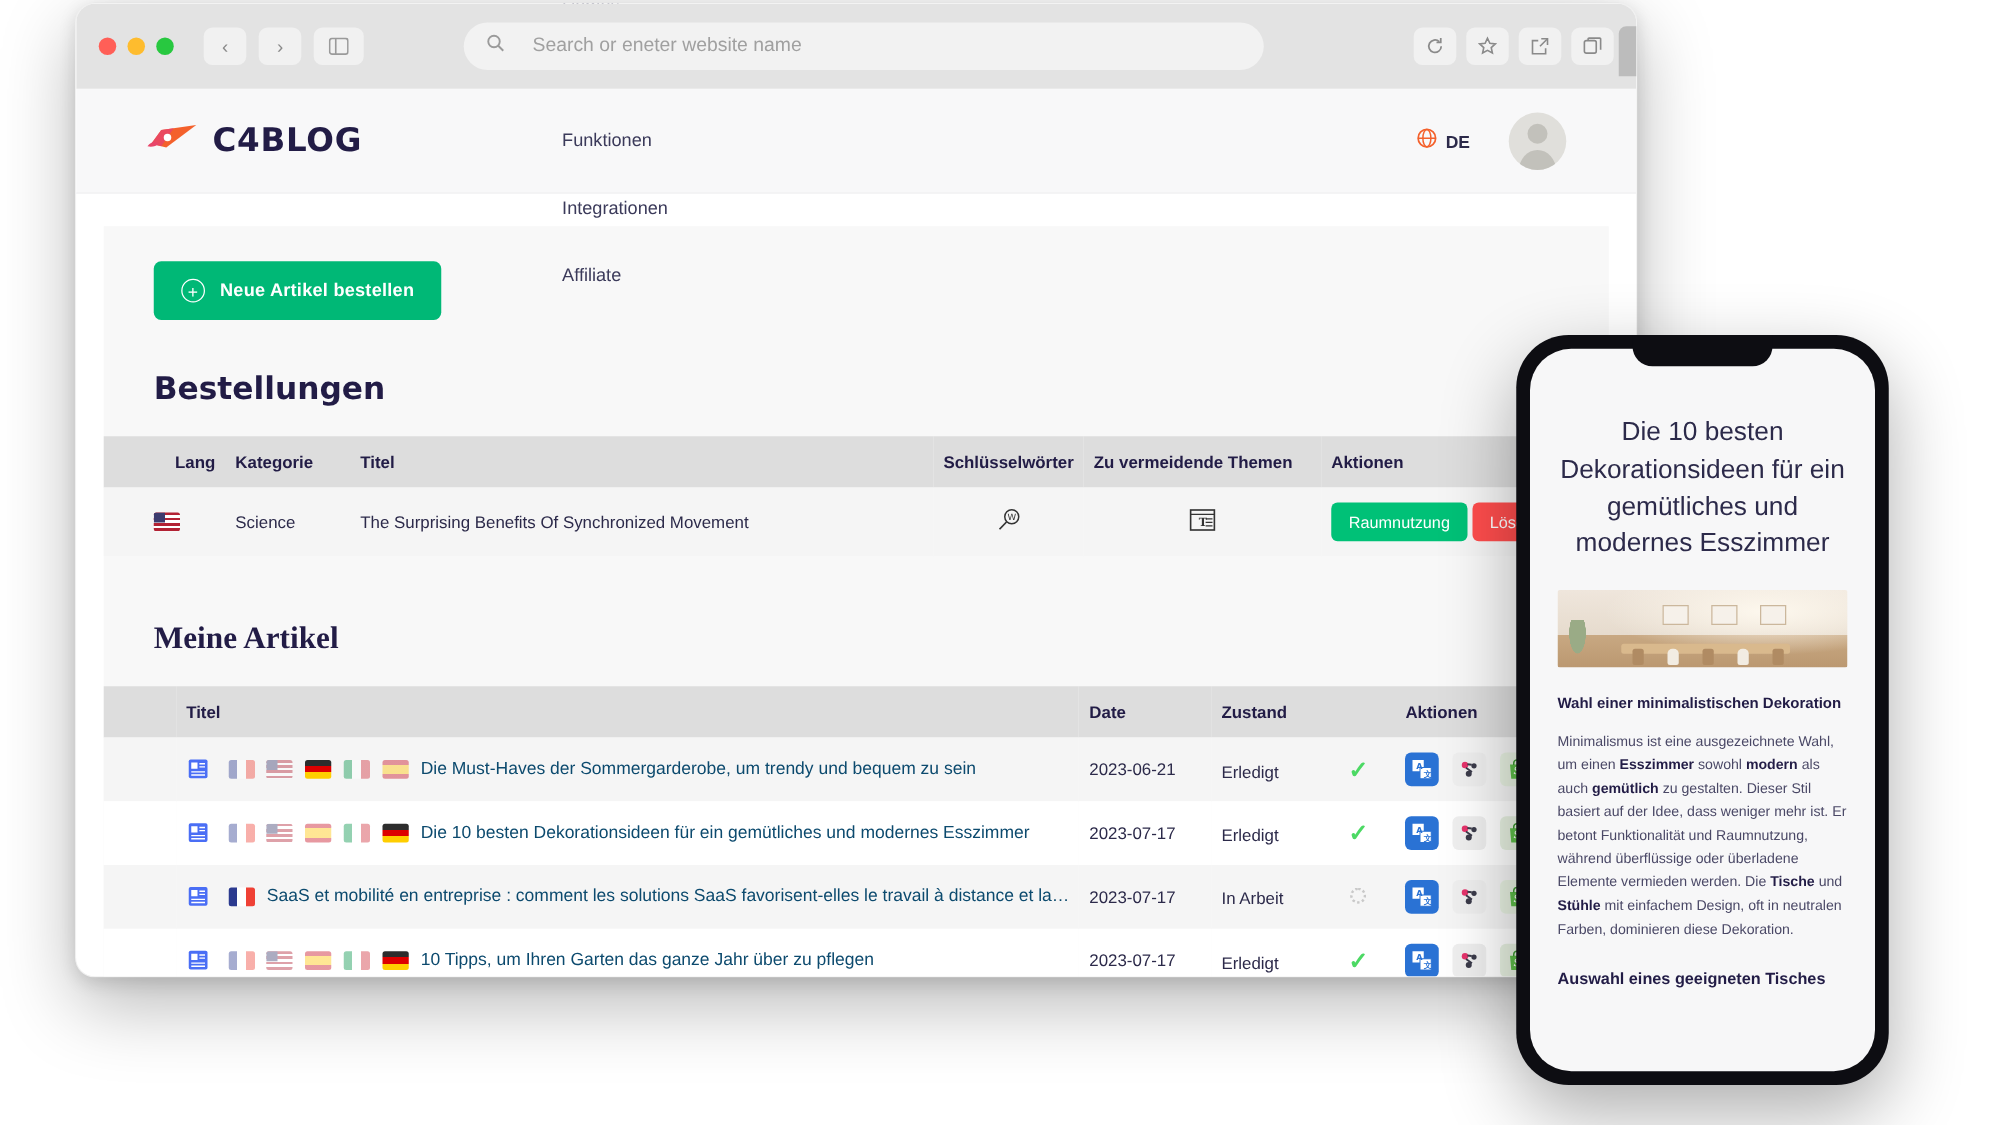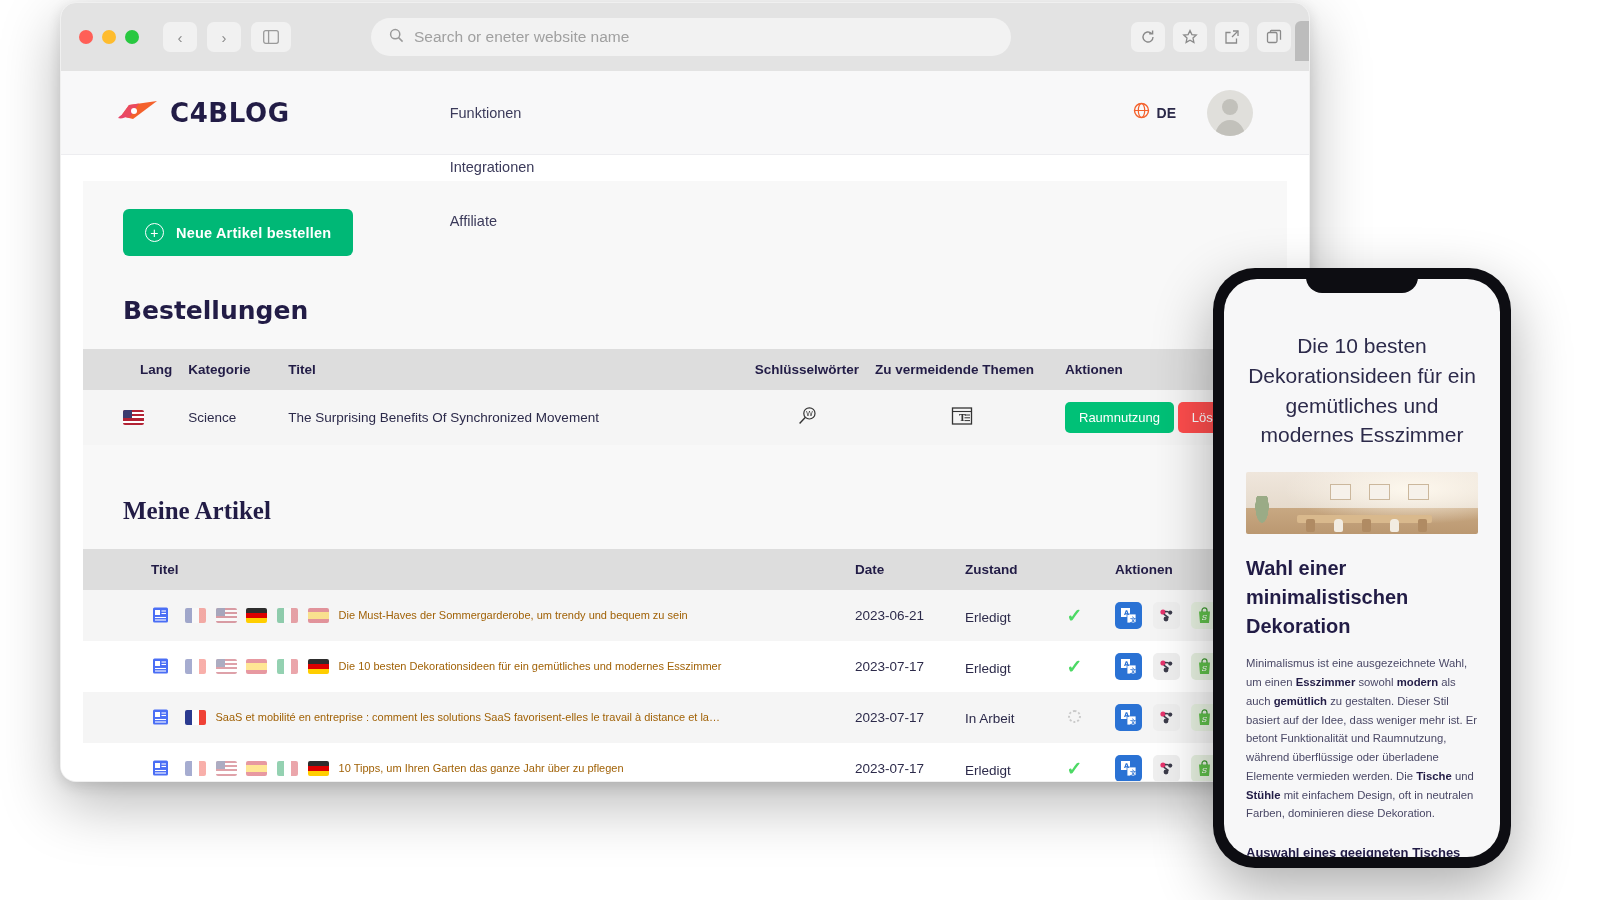--- a/index.html
+++ b/index.html
@@ -55,20 +55,21 @@
     background: #f2f2f2;
     border-radius: 19px;
     display: flex;
     align-items: center;
     padding: 0 18px;
     gap: 10px;
   }
   .urlbar .placeholder {
     color: #a0a0a0;
     font-size: 15.5px;
+    margin-left: 12px;
   }
   .tools { display: flex; gap: 8px; margin-left: auto; }
   .newtab-plus {
     position: absolute;
     right: -28px; top: 18px;
     width: 42px; height: 40px;
     background: #bcbcbc;
     color: #f0f0f0;
     display: flex; align-items: center; justify-content: center;
     font-size: 26px; font-weight: 300;
@@ -218,21 +219,21 @@
     width: 9px; height: 8px; background: #3c3b6e;
   }
 
   .doc-icon {
     display: inline-block;
     width: 19px; height: 19px;
     margin-right: 11px;
     vertical-align: middle;
   }
 
-  .art-title { color: #a16207; font-size: 11px; }
+  .art-title { color: #0c4a6e; font-size: 14px; }
 
   .btn-gen, .btn-del {
     display: inline-block;
     color: #ffffff;
     border: none;
     border-radius: 5px;
     padding: 8px 14px;
     font-size: 13px;
     cursor: pointer;
   }
@@ -326,21 +327,21 @@
   .hero-chair {
     position: absolute; bottom: 2px;
     width: 9px; height: 13px;
     background: #b08b63;
     border-radius: 2px;
   }
   .hero-chair.light { background: #f2ece2; border-radius: 4px 4px 2px 2px; }
 
   .phone-h2 {
     margin-top: 20px;
-    font-size: 20px;
+    font-size: 12px;
     font-weight: 800;
     color: #221c46;
     line-height: 1.45;
   }
   .phone-p {
     margin-top: 13px;
     font-size: 11.3px;
     line-height: 1.66;
     color: #4a4866;
   }

